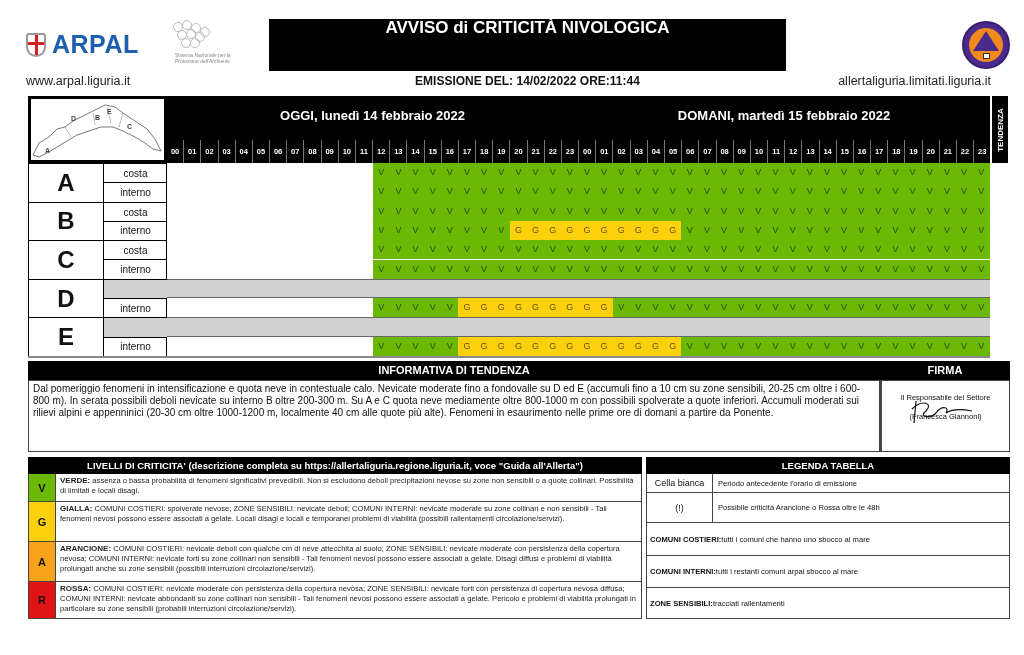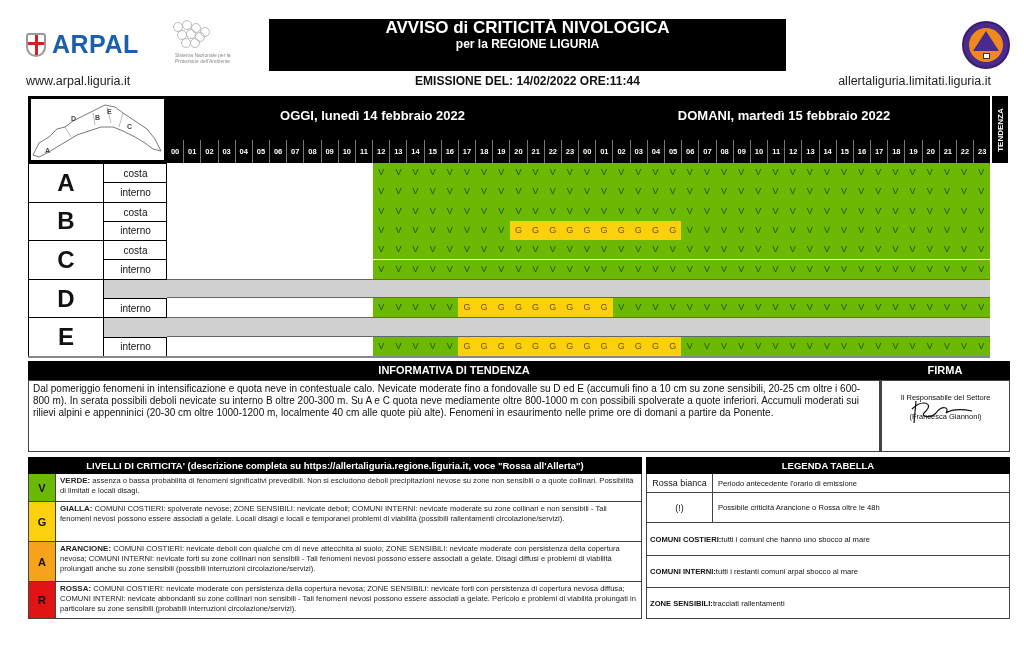--- a/index.html
+++ b/index.html
@@ -92,21 +92,20 @@
       <span style="left:24px;top:12px"></span>
     <span style="left:10px;top:18px"></span>
       <span style="left:19px;top:18px"></span>
   </div>
   <div class="txt">Sistema Nazionale per la Protezione dell'Ambiente</div>
 </div>
 <div class="abs url-left">www.arpal.liguria.it</div>
 
 <div class="abs title-box">
   <div class="l2">AVVISO di CRITICITÀ NIVOLOGICA</div>
-  <div class="l3">per la REGIONE LIGURIA</div>
 </div>
 <div class="abs emissione">EMISSIONE DEL: 14/02/2022 ORE:11:44</div>
 
 <div class="abs pc-logo">
   <div class="inner"></div>
   <div class="tri"></div>
   <div class="mini"></div>
 </div>
 <div class="abs url-right">allertaliguria.limitati.liguria.it</div>
 
@@ -619,21 +618,21 @@
 <div class="abs firma-hdr">FIRMA</div>
 <div class="abs info-body">Dal pomeriggio fenomeni in intensificazione e quota neve in contestuale calo. Nevicate moderate fino a fondovalle su D ed E (accumuli fino a 10 cm su zone sensibili, 20-25 cm oltre i 600-800 m). In serata possibili deboli nevicate su interno B oltre 200-300 m. Su A e C quota neve mediamente oltre 800-1000 m con possibili spolverate a quote inferiori. Accumuli moderati sui rilievi alpini e appenninici (20-30 cm oltre 1000-1200 m, localmente 40 cm alle quote più alte). Fenomeni in esaurimento nelle prime ore di domani a partire da Ponente.</div>
 <div class="abs firma-body">
   <span>Il Responsabile del Settore</span>
   <span class="sig">(Francesca Giannoni)</span>
   <svg class="scribble" viewBox="0 0 70 28">
     <path d="M8,26 L10,4 M6,12 C16,2 28,6 20,14 C12,20 24,22 30,16 M30,16 C36,8 44,10 40,16 C46,12 56,12 66,14" stroke="#111" stroke-width="1.2" fill="none"></path>
   </svg>
 </div>
 
-<div class="abs liv-hdr">LIVELLI DI CRITICITA' (descrizione completa su https://allertaliguria.regione.liguria.it, voce "Rossa all'Allerta")</div>
+<div class="abs liv-hdr">LIVELLI DI CRITICITA' (descrizione completa su https://allertaliguria.regione.liguria.it, voce "Guida all'Allerta")</div>
 <div id="livelli">
     <div class="abs liv" style="top: 474px; height: 28px;">
       <div class="badge" style="background: rgb(107, 184, 5);">V</div>
       <div class="txt"><b>VERDE:</b> <span> assenza o bassa probabilità di fenomeni significativi prevedibili. Non si escludono deboli precipitazioni nevose su zone non sensibili o a quote collinari. Possibilità di limitati e locali disagi.</span></div>
     </div>
     <div class="abs liv" style="top: 502px; height: 40px;">
       <div class="badge" style="background: rgb(251, 209, 13);">G</div>
       <div class="txt"><b>GIALLA:</b> <span> COMUNI COSTIERI: spolverate nevose; ZONE SENSIBILI: nevicate deboli; COMUNI INTERNI: nevicate moderate su zone collinari e non sensibili - Tali fenomeni nevosi possono essere associati a gelate. Locali disagi e locali e temporanei problemi di viabilità (possibili rallentamenti circolazione/servizi).</span></div>
     </div>
     <div class="abs liv" style="top: 542px; height: 40px;">
@@ -642,21 +641,21 @@
     </div>
     <div class="abs liv" style="top: 582px; height: 37px;">
       <div class="badge" style="background: rgb(224, 20, 20);">R</div>
       <div class="txt"><b>ROSSA:</b> <span> COMUNI COSTIERI: nevicate moderate con persistenza della copertura nevosa; ZONE SENSIBILI: nevicate forti con persistenza di copertura nevosa diffusa; COMUNI INTERNI: nevicate abbondanti su zone collinari non sensibili - Tali fenomeni nevosi possono essere associati a gelate. Pericolo e problemi di viabilità prolungati in particolare su zone sensibili (probabili interruzioni circolazione/servizi).</span></div>
     </div>
   </div>
 
 <div class="abs leg-hdr">LEGENDA TABELLA</div>
 <div id="legenda">
     <div class="abs leg-row" style="top: 474px; height: 19px;">
-      <div class="k">Rossa bianca</div>
+      <div class="k">Cella bianca</div>
       <div class="v">Periodo antecedente l'orario di emissione</div>
     </div>
     <div class="abs leg-row" style="top: 493px; height: 30px;">
       <div class="k">(!)</div>
       <div class="v">Possibile criticità Arancione o Rossa oltre le 48h</div>
     </div>
     <div class="abs leg-row full" style="top: 523px; height: 33px;">
       <b>COMUNI COSTIERI:</b>
       <span> tutti i comuni che hanno uno sbocco al mare</span>
     </div>

